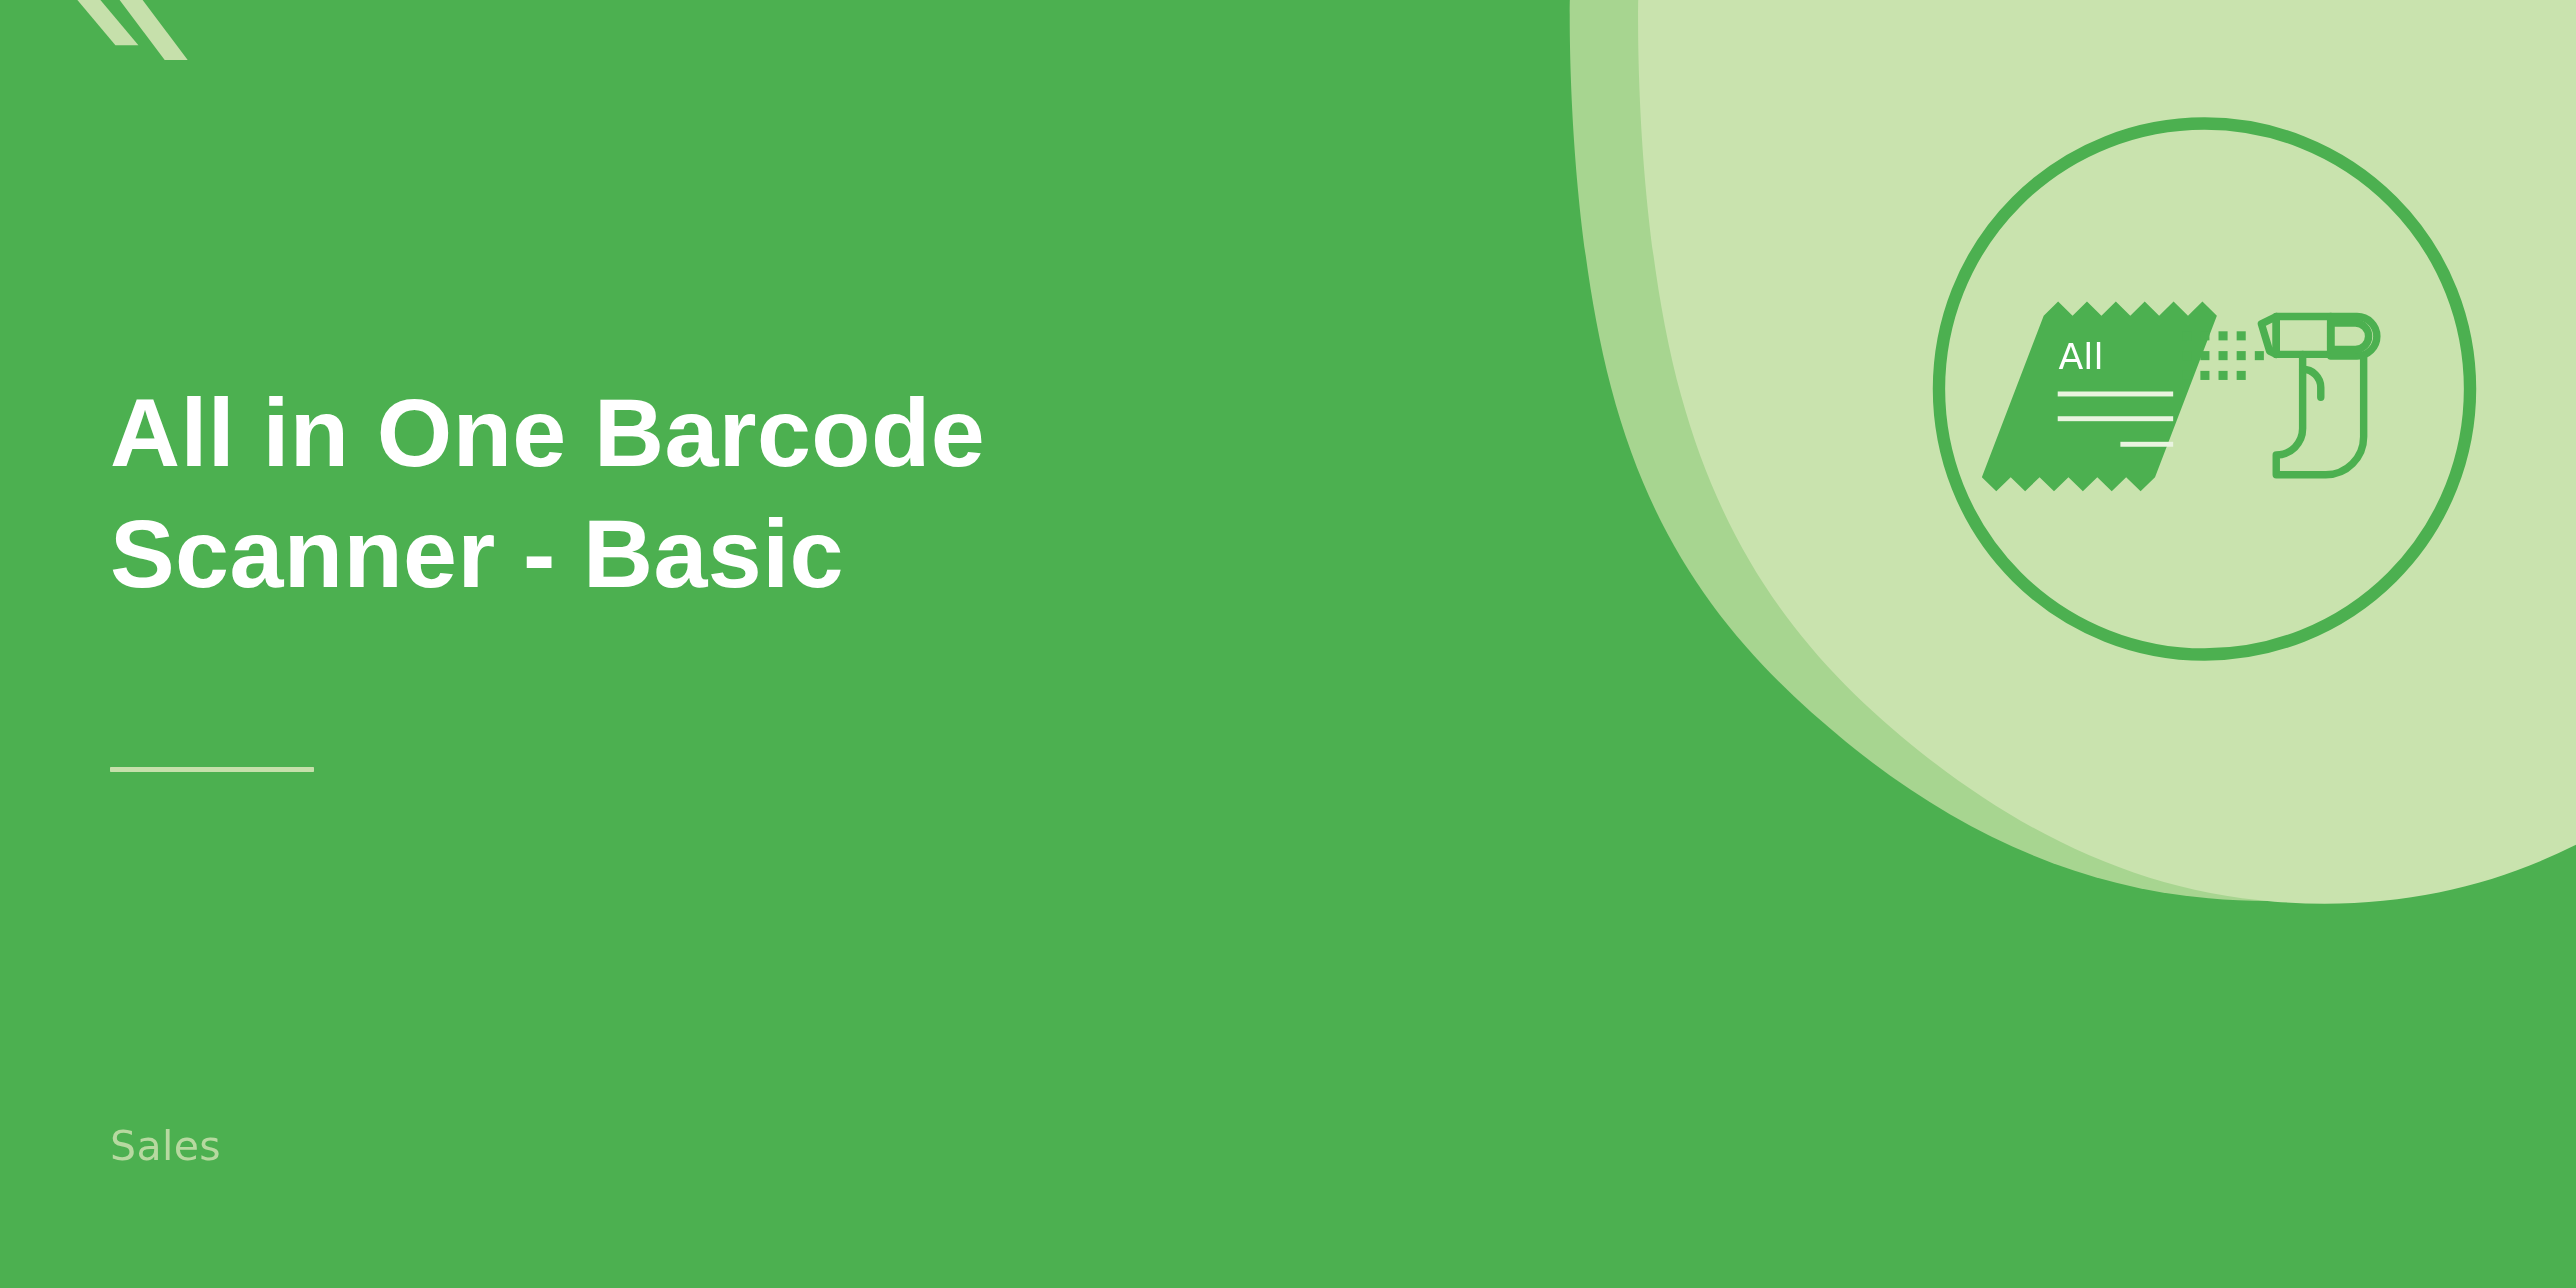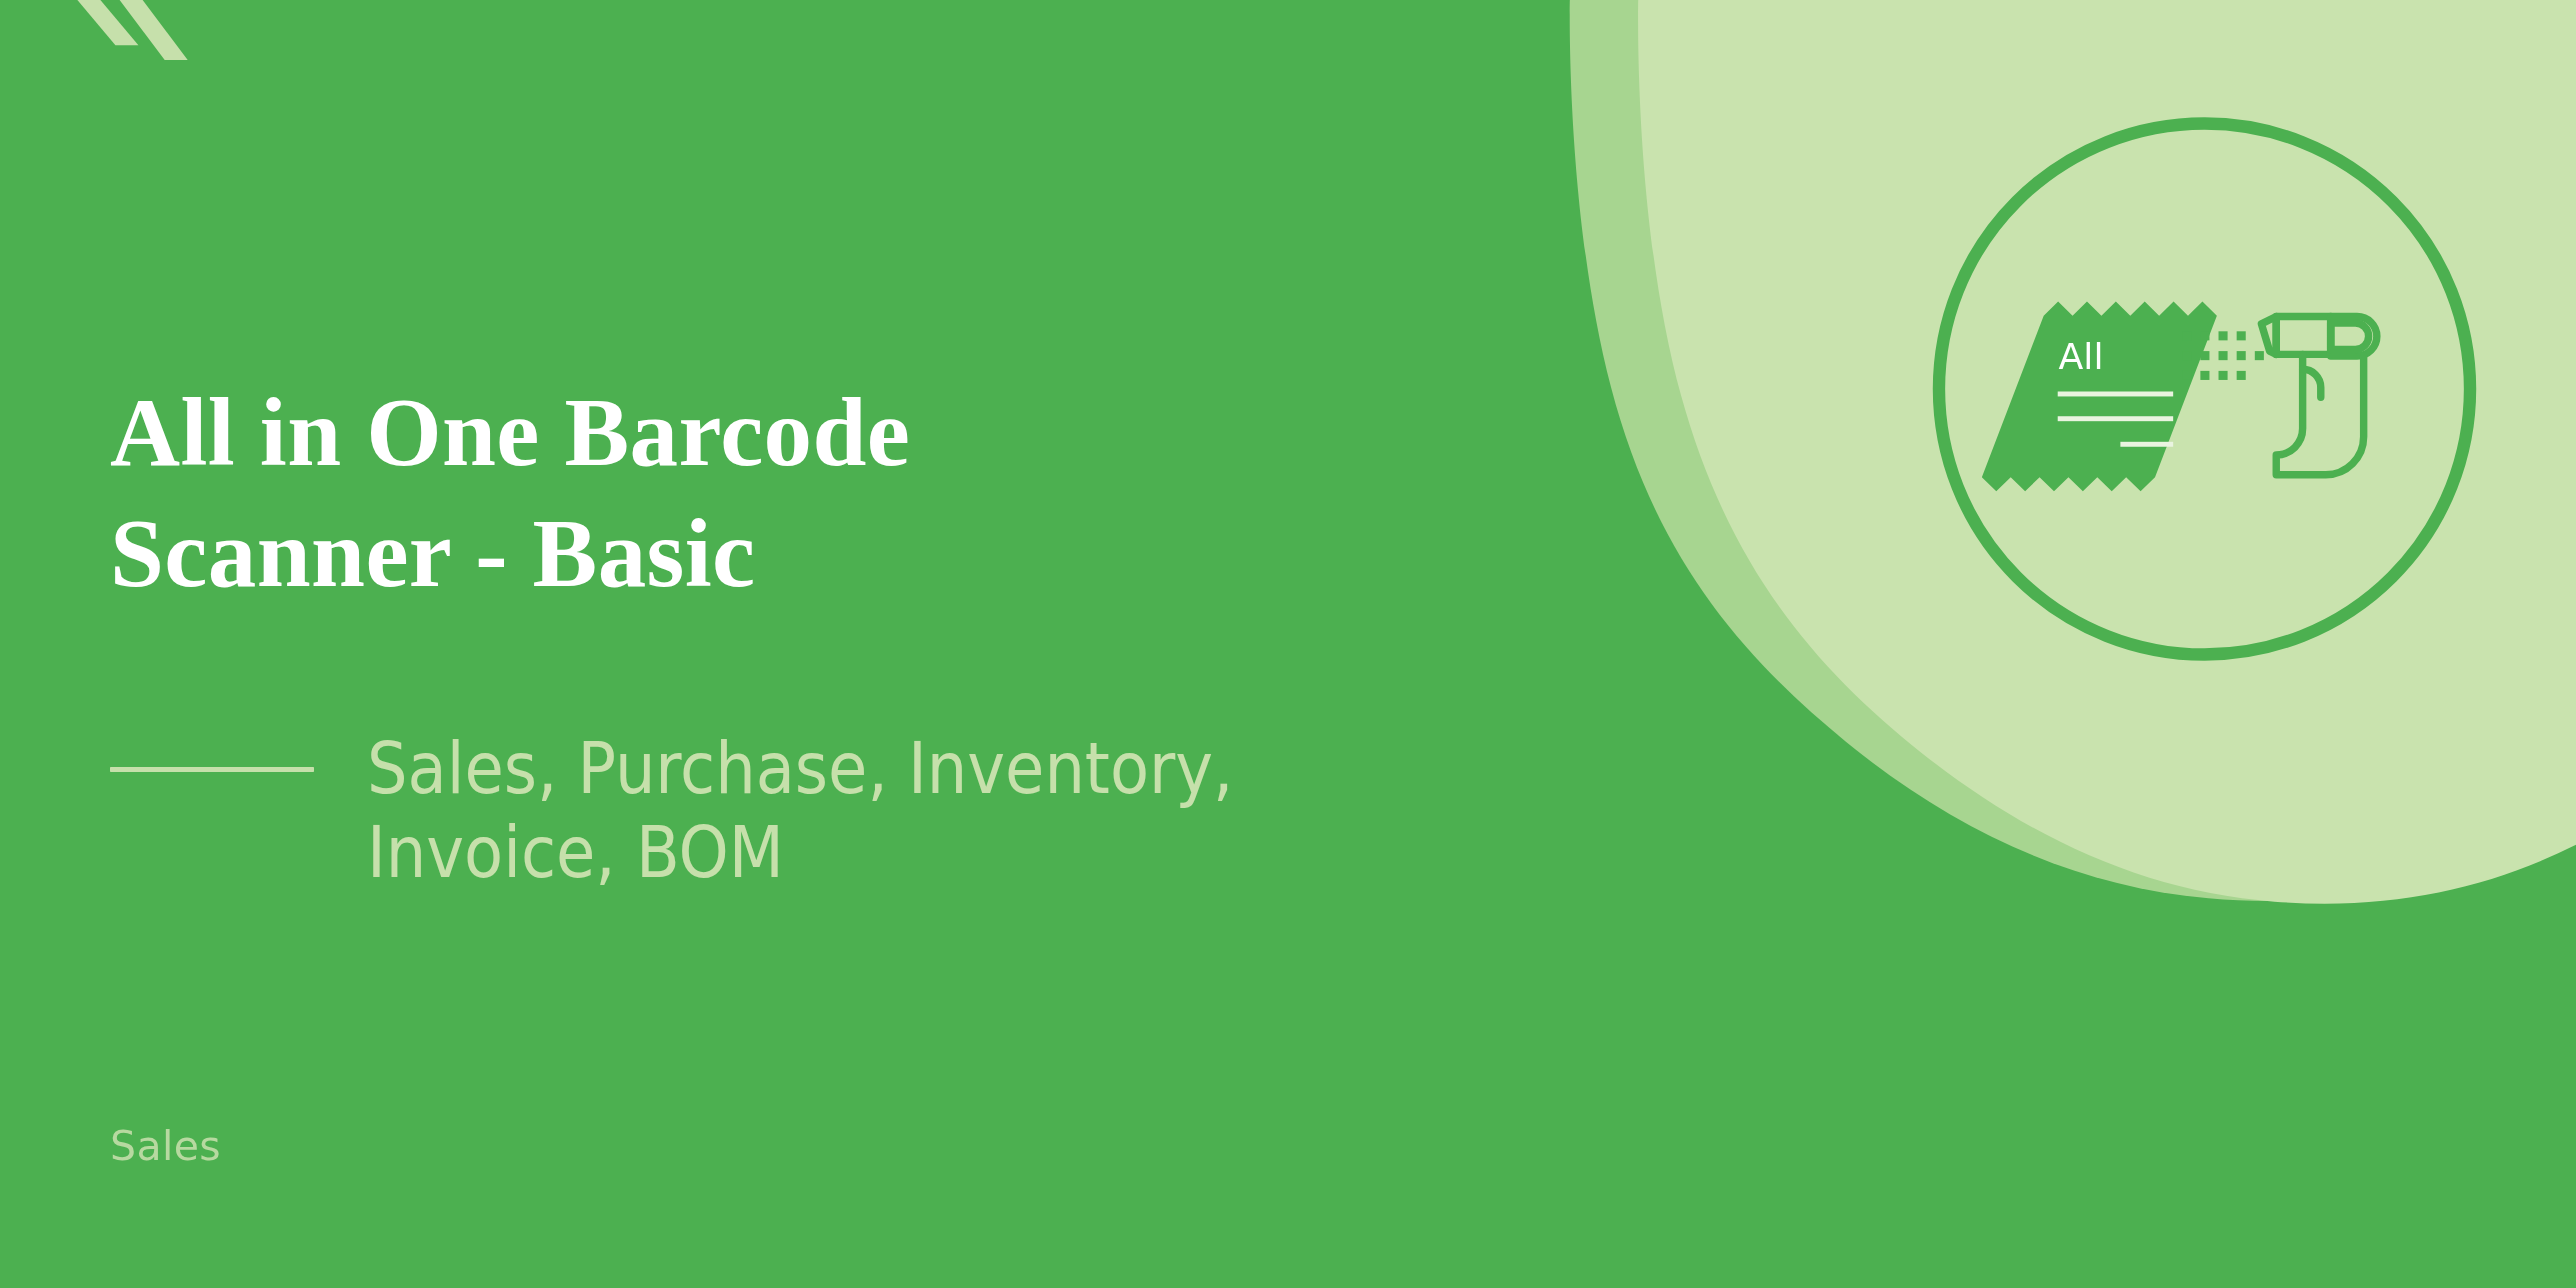--- a/index.html
+++ b/index.html
@@ -48,21 +48,21 @@
     height: 100%;
   }
 
   .title {
     position: absolute;
     left: 0;
     top: 372px;
     margin: 0;
     width: 1286px;
     color: #ffffff;
-    font-family: Liberation Serif, serif;
+    font-family: Liberation Sans, sans-serif;
     font-size: 97px;
     font-weight: 700;
     line-height: 1.25;
     letter-spacing: 0.4px;
     white-space: pre-line;
   }
 
   .subtitle-row {
     position: absolute;
     left: 0;
@@ -137,22 +137,20 @@
     </g>
   </svg>
 
   <div class="content">
 
     <h1 class="title">All in One Barcode
 Scanner - Basic</h1>
 
     <div class="subtitle-row">
       <span class="subtitle-rule"></span>
-      <h2 class="subtitle">Sales, Purchase, Inventory,
-Invoice, BOM</h2>
     </div>
 
     <div class="brand">Sales</div>
   </div>
 
   <svg class="medallion" viewBox="0 0 690 690">
 
     <circle cx="345" cy="342" r="322" fill="none" stroke="#4cb050" stroke-width="15"></circle>
 
     <g>

